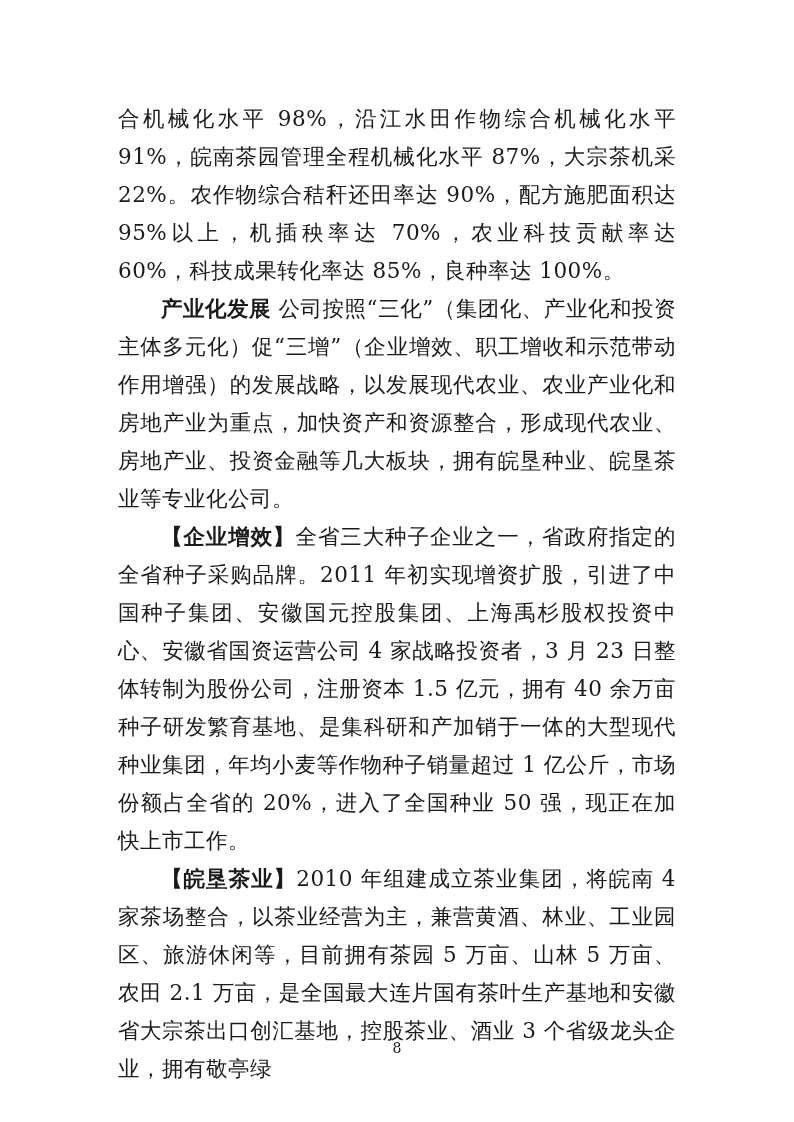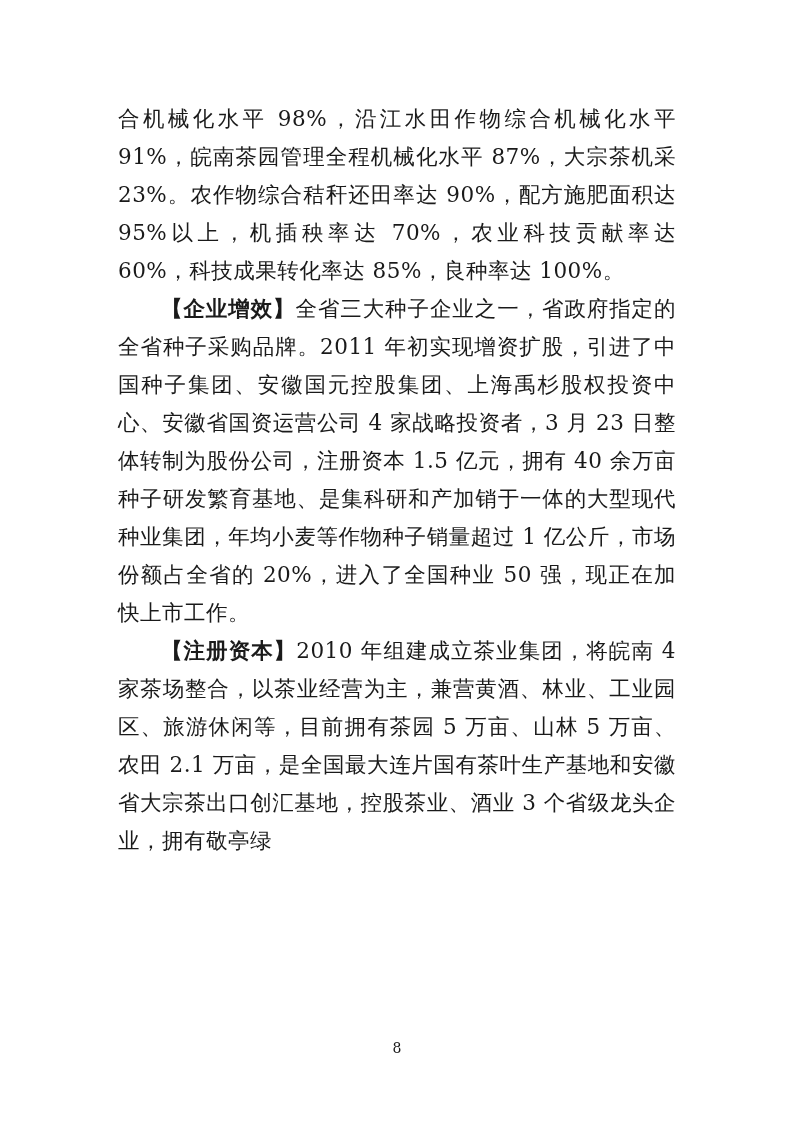--- a/index.html
+++ b/index.html
@@ -47,20 +47,21 @@
     line-height: 20px;
     color: #1a1a1a;
   }
 </style>
 </head>
 <body>
 
 <div class="page">
   <div class="text-block">
 
-  <p class="para">合机械化水平 98%，沿江水田作物综合机械化水平 91%，皖南茶园管理全程机械化水平 87%，大宗茶机采 23%。农作物综合秸秆还田率达 90%，配方施肥面积达 95%以上，机插秧率达 70%，农业科技贡献率达 60%，科技成果转化率达 85%，良种率达 100%。</p>
+  <p class="para">合机械化水平 98%，沿江水田作物综合机械化水平 91%，皖南茶园管理全程机械化水平 87%，大宗茶机采 22%。农作物综合秸秆还田率达 90%，配方施肥面积达 95%以上，机插秧率达 70%，农业科技贡献率达 60%，科技成果转化率达 85%，良种率达 100%。</p>
+      <p class="para indent"><span class="lead">产业化发展</span> 公司按照“三化”（集团化、产业化和投资主体多元化）促“三增”（企业增效、职工增收和示范带动作用增强）的发展战略，以发展现代农业、农业产业化和房地产业为重点，加快资产和资源整合，形成现代农业、房地产业、投资金融等几大板块，拥有皖垦种业、皖垦茶业等专业化公司。</p>
       <p class="para indent"><span class="lead">【企业增效】</span>全省三大种子企业之一，省政府指定的全省种子采购品牌。2011 年初实现增资扩股，引进了中国种子集团、安徽国元控股集团、上海禹杉股权投资中心、安徽省国资运营公司 4 家战略投资者，3 月 23 日整体转制为股份公司，注册资本 1.5 亿元，拥有 40 余万亩种子研发繁育基地、是集科研和产加销于一体的大型现代种业集团，年均小麦等作物种子销量超过 1 亿公斤，市场份额占全省的 20%，进入了全国种业 50 强，现正在加快上市工作。</p>
-      <p class="para indent"><span class="lead">【注册资本】</span>2010 年组建成立茶业集团，将皖南 4 家茶场整合，以茶业经营为主，兼营黄酒、林业、工业园区、旅游休闲等，目前拥有茶园 5 万亩、山林 5 万亩、农田 2.1 万亩，是全国最大连片国有茶叶生产基地和安徽省大宗茶出口创汇基地，控股茶业、酒业 3 个省级龙头企业，拥有敬亭绿</p>
+      <p class="para indent"><span class="lead">【皖垦茶业】</span>2010 年组建成立茶业集团，将皖南 4 家茶场整合，以茶业经营为主，兼营黄酒、林业、工业园区、旅游休闲等，目前拥有茶园 5 万亩、山林 5 万亩、农田 2.1 万亩，是全国最大连片国有茶叶生产基地和安徽省大宗茶出口创汇基地，控股茶业、酒业 3 个省级龙头企业，拥有敬亭绿</p>
     </div>
   <div class="footer">
     <span>8</span>
   </div>
 </div>
 
 </body></html>

